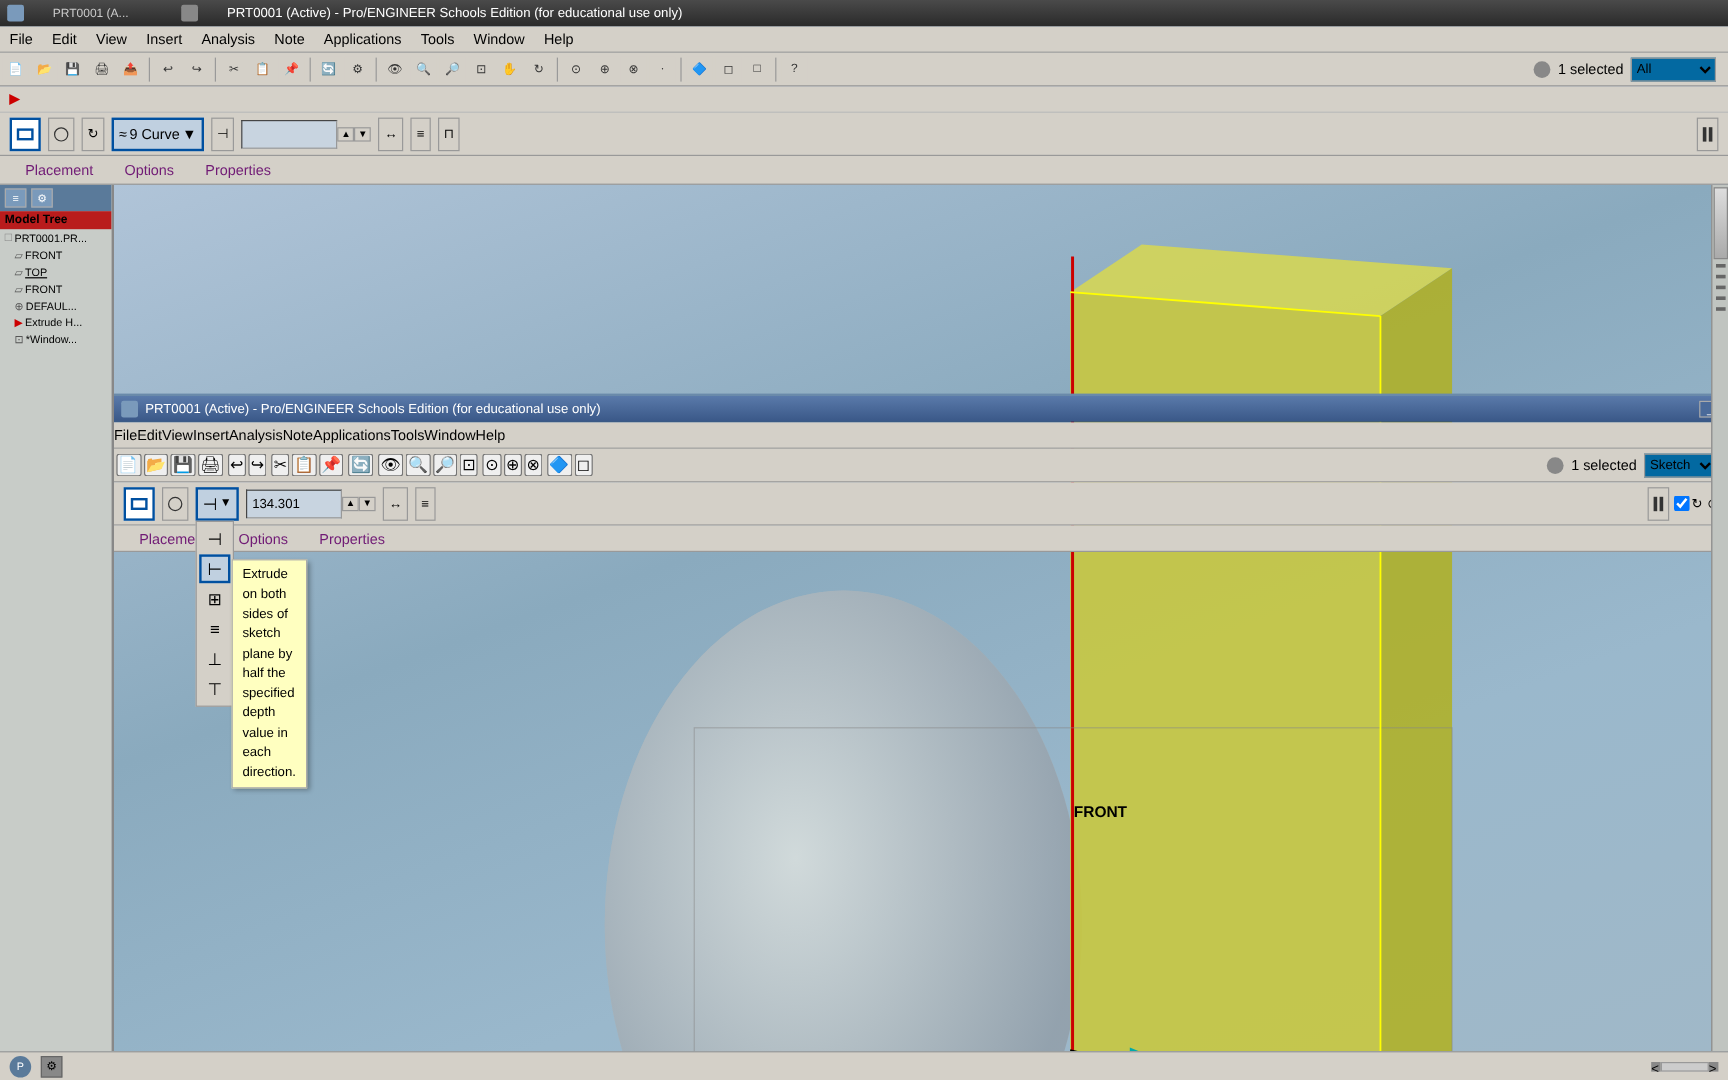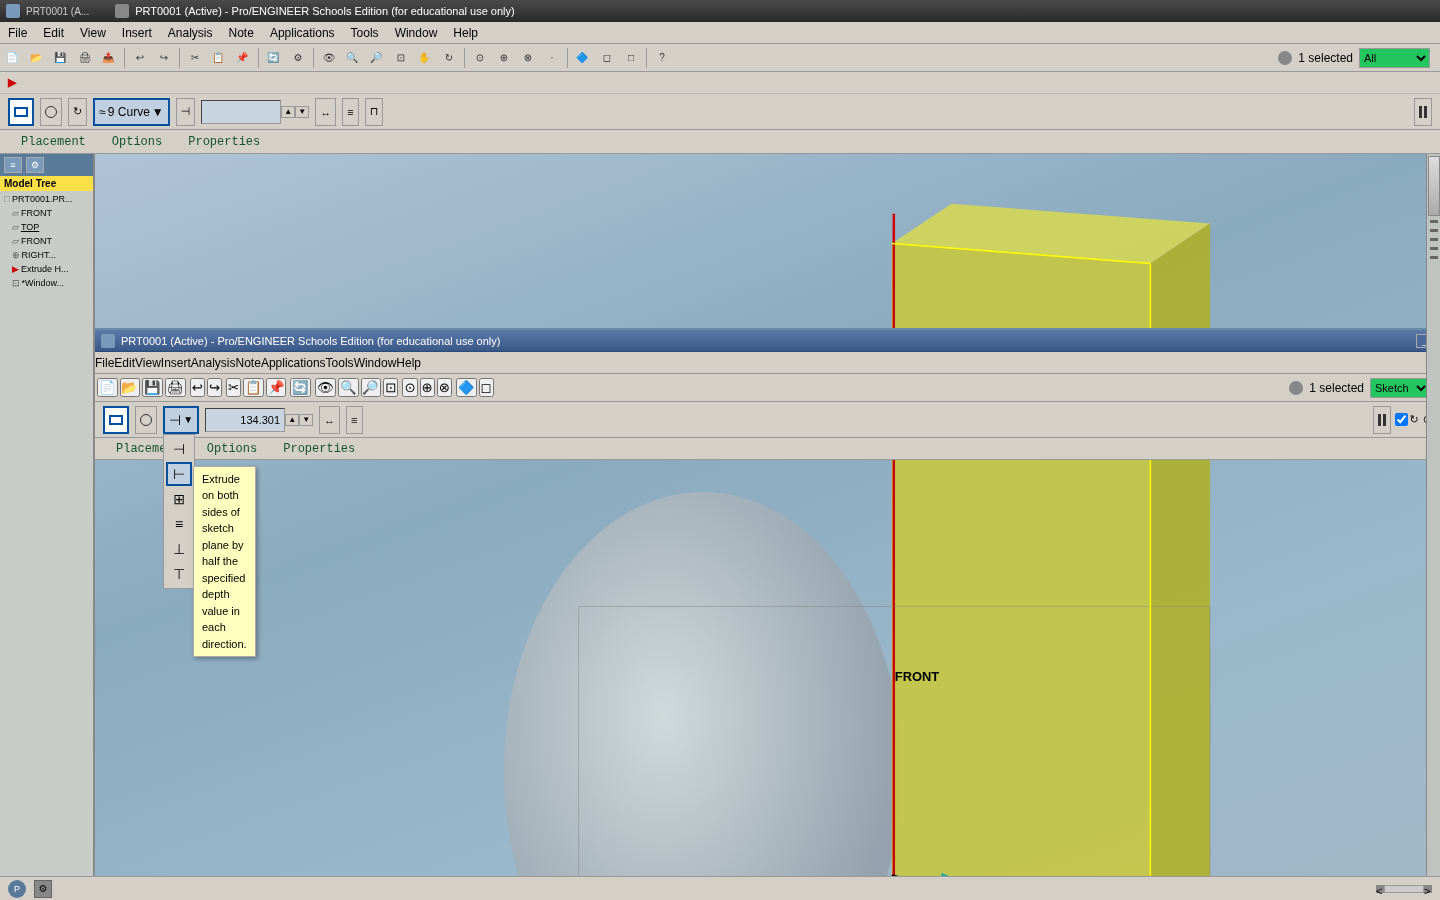--- a/index.html
+++ b/index.html
@@ -2,21 +2,21 @@
 <html><head>
   <meta charset="utf-8">
   <style>
     * { margin: 0; padding: 0; box-sizing: border-box; }
     body { width: 1440px; height: 900px; overflow: hidden; font-family: Arial, sans-serif; font-size: 12px; background: #4a6a8a; }
 
     
     .title-bar {
       display: flex; align-items: center; height: 22px;
       background: linear-gradient(to bottom, #4a4a4a, #2a2a2a);
-      color: #fff; font-size: 11px; padding: 0 6px; gap: 6px;
+      color: #fff; font-size: 11px; padding: 0 6px; gap: 24px;
     }
     .title-bar .icon { width: 14px; height: 14px; background: #888; border-radius: 2px; flex-shrink: 0; }
 
     
     .menu-bar {
       display: flex; align-items: center; height: 22px;
       background: #d4d0c8; border-bottom: 1px solid #999;
       font-size: 12px; color: #000;
     }
     .menu-bar .menu-item { padding: 2px 8px; cursor: pointer; height: 100%; display: flex; align-items: center; }
@@ -50,46 +50,46 @@
       padding: 2px 8px; gap: 6px;
     }
     .feat-btn {
       height: 28px; border: 1px solid #999; background: #d4d0c8;
       cursor: pointer; display: flex; align-items: center; justify-content: center;
       padding: 2px 4px; font-size: 11px; gap: 2px;
     }
     .feat-btn.active { background: #fff; border: 2px solid #0050a0; }
     .feat-input {
       height: 24px; border: 1px inset #999; background: #c8d4e0;
-      padding: 0 4px; font-size: 11px; width: 90px; text-align: right;
+      padding: 0 4px; font-size: 11px; width: 90px;
     }
 
     
     .tabs-row {
       display: flex; align-items: center; height: 24px;
       background: #d4d0c8; border-bottom: 1px solid #999;
       padding: 0 8px; gap: 0;
     }
     .tab-item {
       padding: 2px 12px; cursor: pointer; border: 1px solid transparent;
-      font-size: 12px; color: #14532d; height: 100%; display: flex; align-items: center; font-family: Liberation Mono, monospace;
+      font-size: 12px; color: #701a75; height: 100%; display: flex; align-items: center;
     }
     .sidebar-item { padding: 2px 4px; font-size: 10px; cursor: pointer; display: flex; align-items: center; gap: 2px; }
 
     
     .viewport-svg { position: absolute; left: 0; top: 0; width: 100%; height: 100%; }
 
     
     .status-bar {
       display: flex; align-items: center; height: 24px;
       background: #d4d0c8; border-top: 1px solid #999;
       padding: 0 8px; font-size: 11px; color: #000; gap: 8px;
     }
     .sel-icon { width: 14px; height: 14px; background: #888; border-radius: 50%; }
-    .gt-select { height: 20px; border: 1px solid #999; font-size: 11px; background: #22c55e; min-width: 60px; }
+    .gt-select { height: 20px; border: 1px solid #999; font-size: 11px; background: #0369a1; min-width: 60px; }
 
     .selected-count-area {
       display: flex; align-items: center; gap: 6px;
       padding: 0 8px;
     }
 
     
     .pause-icon { display: inline-flex; gap: 2px; }
     .pause-bar { width: 3px; height: 12px; background: #333; }
 
@@ -261,40 +261,40 @@
     <div class="tab-item">Properties</div>
   </div>
 
   <div class="content-area">
 
     <div class="left-model-tree">
       <div style="display:flex;align-items:center;gap:4px;padding:3px 4px;background:#5a7a9a;">
         <button style="width:18px;height:16px;font-size:9px;background:#7a9abb;border:1px solid #aaa;color:#fff;cursor:pointer;">≡</button>
         <button style="width:18px;height:16px;font-size:9px;background:#7a9abb;border:1px solid #aaa;color:#fff;cursor:pointer;">⚙</button>
       </div>
-      <div style="background:#fde047;padding:2px 4px;font-size:10px;font-weight:bold;color:#000;">Model Tree</div>
+      <div style="background:#b91c1c;padding:2px 4px;font-size:10px;font-weight:bold;color:#000;">Model Tree</div>
       <div class="sidebar-item">
         <span style="color:#888;">□</span>
         <span style="font-size:9px;">PRT0001.PR...</span>
       </div>
       <div class="sidebar-item" style="padding-left:12px;">
         <span style="color:#555;font-size:9px;">▱</span>
         <span style="font-size:9px;">FRONT</span>
       </div>
       <div class="sidebar-item" style="padding-left:12px;">
         <span style="color:#555;font-size:9px;">▱</span>
         <span style="font-size:9px;text-decoration:underline;">TOP</span>
       </div>
       <div class="sidebar-item" style="padding-left:12px;">
         <span style="color:#555;font-size:9px;">▱</span>
         <span style="font-size:9px;">FRONT</span>
       </div>
       <div class="sidebar-item" style="padding-left:12px;">
         <span style="color:#555;font-size:9px;">⊕</span>
-        <span style="font-size:9px;">RIGHT...</span>
+        <span style="font-size:9px;">DEFAUL...</span>
       </div>
       <div class="sidebar-item" style="padding-left:12px;">
         <span style="color:#c00;font-size:9px;">▶</span>
         <span style="font-size:9px;">Extrude H...</span>
       </div>
       <div class="sidebar-item" style="padding-left:12px;">
         <span style="color:#555;font-size:9px;">⊡</span>
         <span style="font-size:9px;">*Window...</span>
       </div>
     </div>

